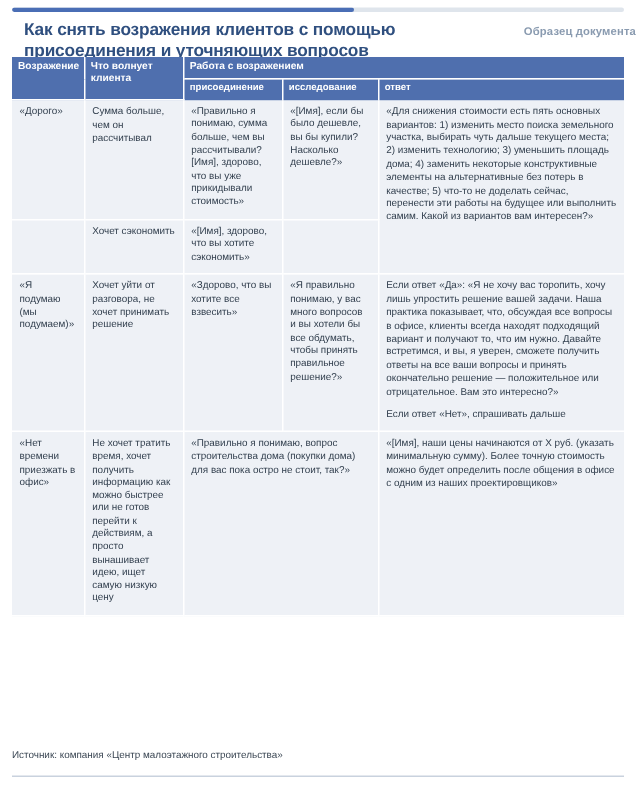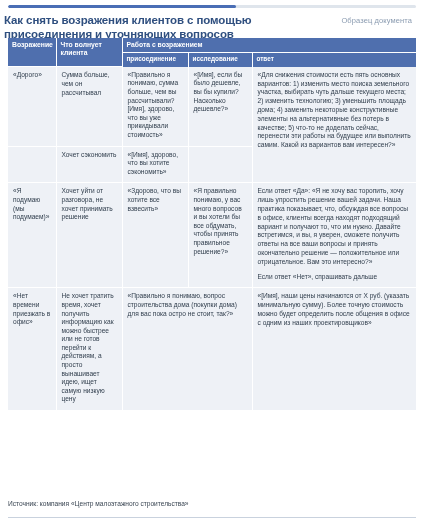--- a/index.html
+++ b/index.html
@@ -15,30 +15,30 @@
 
   
   .topbar{
     position:absolute;left:8px;top:5px;width:408px;height:3px;
     background:#dfe5ec;border-radius:2px;overflow:hidden;
   }
   .topbar-fill{height:3px;background:#4a6eb5;border-radius:2px;}
 
   
   .head{
-    position:absolute;left:4px;top:14px;width:408px;
+    position:absolute;left:16px;top:14px;width:408px;
     display:flex;align-items:flex-start;justify-content:space-between;
   }
   .title{
     font-size:11.5px;line-height:13.5px;font-weight:bold;
     color:#2f4f7f;letter-spacing:-0.1px;max-width:270px;margin:0;
   }
   .doc-kind{
     font-size:7.5px;color:#8a9bb0;white-space:nowrap;
-    padding-top:2px;letter-spacing:0.1px;
+    padding-top:2px;letter-spacing:0.1px;font-weight:bold;
   }
 
   
   .tbl{
     position:absolute;left:8px;top:38px;width:408px;
     border-collapse:collapse;table-layout:fixed;
     font-size:6.6px;line-height:8.6px;
   }
   .tbl col.c1{width:48px;}
   .tbl col.c2{width:66px;}

